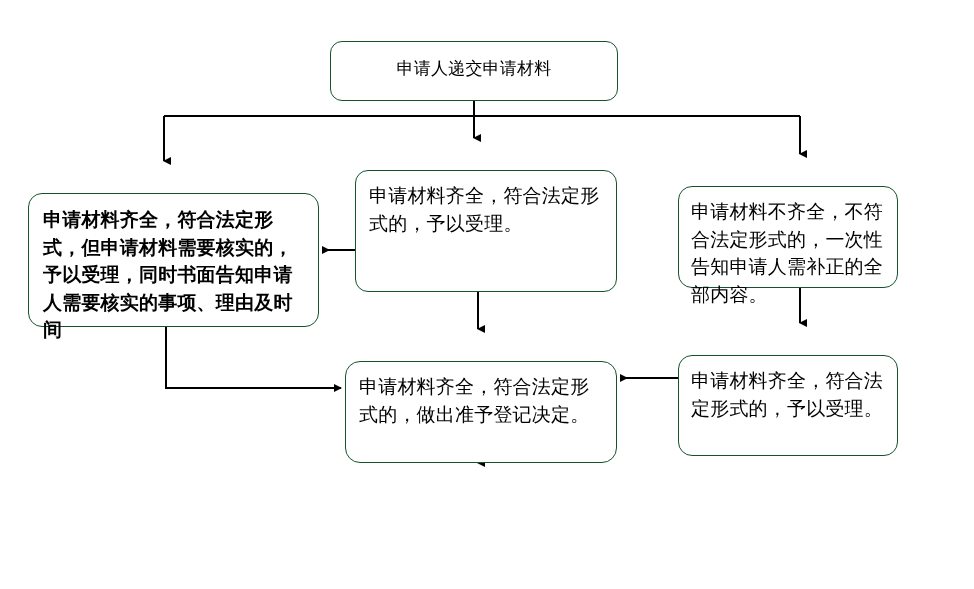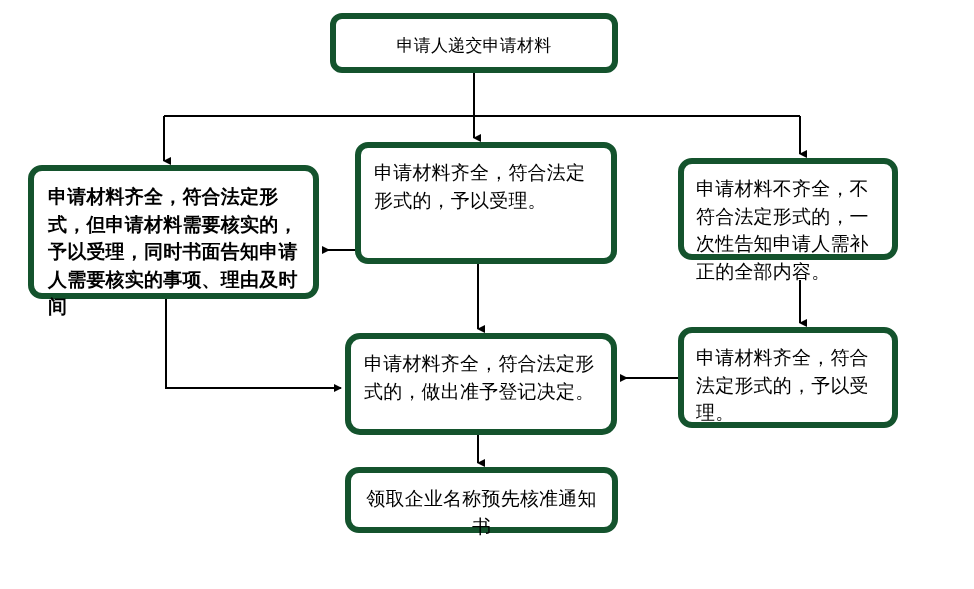--- a/index.html
+++ b/index.html
@@ -22,24 +22,25 @@
   #flow-svg {
     position: absolute;
     left: 0;
     top: 0;
     width: 974px;
     height: 589px;
   }
   .node-box {
     position: absolute;
     box-sizing: border-box;
-    border: 6px solid #14532d;
+    border: 1px solid #14532d;
     border-radius: 14px;
     background: #ffffff;
     color: #000000;
+    margin-top: 28px;
   }
   .node-text {
     display: block;
     font-size: 19px;
     line-height: 1.45;
     letter-spacing: 0.2px;
     color: #000000;
     white-space: pre-wrap;
   }
   
@@ -159,17 +160,14 @@
   </div>
 
   <div class="node-box" id="node-accept-right">
     <span class="node-text">申请材料齐全，符合法定形式的，予以受理。</span>
   </div>
 
   <div class="node-box" id="node-decision">
     <span class="node-text">申请材料齐全，符合法定形式的，做出准予登记决定。</span>
   </div>
 
-  <div class="node-box" id="node-notice">
-    <span class="node-text">领取企业名称预先核准通知书</span>
-  </div>
 
 </div>
 
 </body></html>

